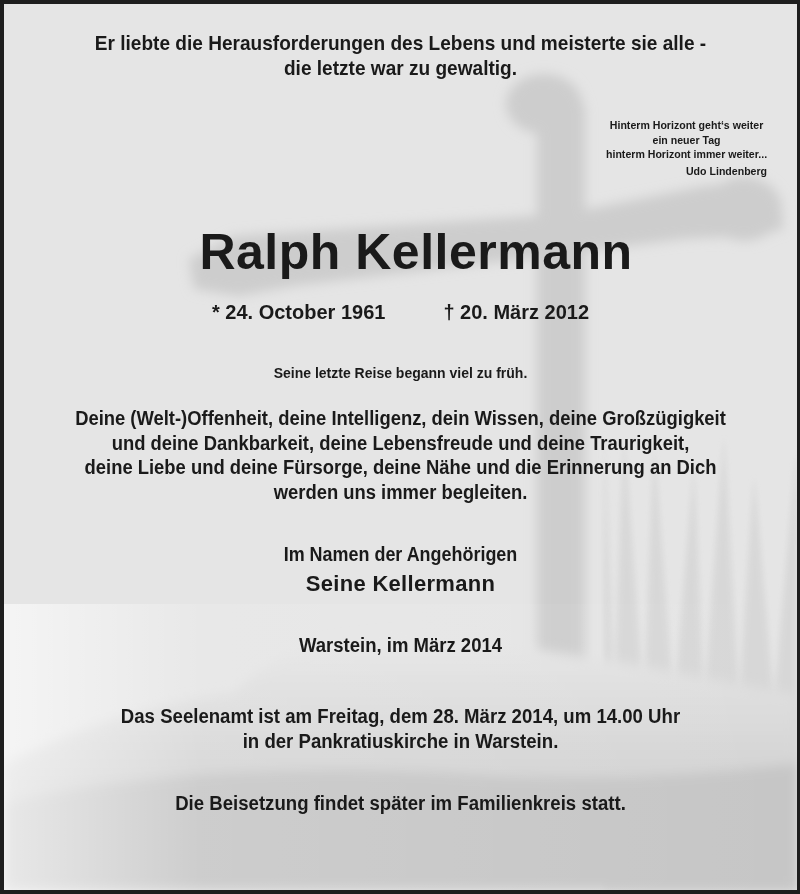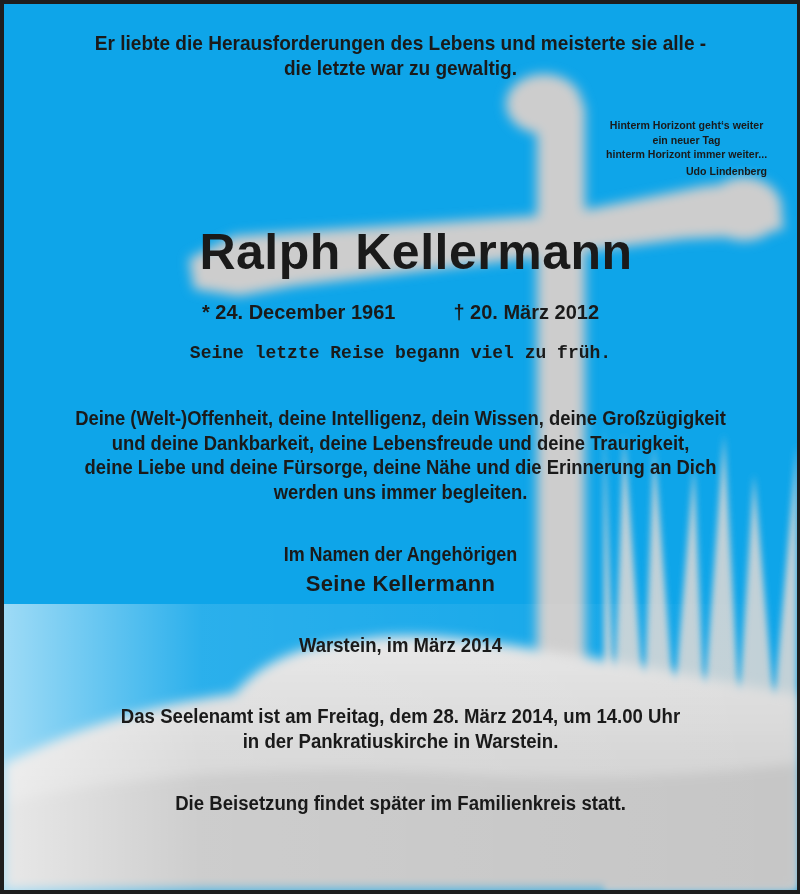--- a/index.html
+++ b/index.html
@@ -7,33 +7,33 @@
       width: 800px; height: 894px;
       background: #1e1e1e;
       position: relative;
       overflow: hidden;
       font-family: "Liberation Sans", sans-serif;
       color: #1a1a1a;
     }
     .card {
       position: absolute;
       left: 4px; top: 4px; right: 3px; bottom: 4px;
-      background: #0ea5e9;
+      background: #e5e5e5;
       overflow: hidden;
     }
     .bg { position: absolute; inset: 0; }
     .txt { position: absolute; left: 0; right: 0; text-align: center; font-weight: bold; }
     .motto { top: 26px; font-size: 20.5px; line-height: 25px; transform: scaleX(0.93); transform-origin: center; }
     .quote { position: absolute; right: 30px; top: 114px; font-size: 11.5px; line-height: 14.5px; font-weight: bold; text-align: center; transform: scaleX(0.92); transform-origin: right; }
     .quote .author { text-align: right; margin-top: 2px; }
     .name { top: 218px; font-size: 50px; line-height: 60px; letter-spacing: 0.5px; margin-left: 31px; }
     .dates { top: 295px; font-size: 20px; line-height: 26px; }
     .dates span { display: inline-block; }
     .dates .gap { width: 58px; }
-    .reise { top: 336px; font-size: 18px; line-height: 26px; font-family: Liberation Mono, monospace; }
+    .reise { top: 356px; font-size: 14px; line-height: 26px; }
     .tribute { top: 402px; font-size: 20px; line-height: 24.5px; transform: scaleX(0.92); transform-origin: center; }
     .namen { top: 537px; font-size: 19.5px; line-height: 26px; transform: scaleX(0.92); transform-origin: center; }
     .otto { top: 566px; font-size: 22px; line-height: 28px; letter-spacing: 0.3px; }
     .ort { top: 628px; font-size: 19.5px; line-height: 26px; transform: scaleX(0.95); transform-origin: center; }
     .seelenamt { top: 700px; font-size: 20px; line-height: 24.5px; transform: scaleX(0.93); transform-origin: center; }
     .beisetzung { top: 786px; font-size: 20px; line-height: 26px; transform: scaleX(0.93); transform-origin: center; }
   </style>
 </head>
 <body>
 
@@ -84,21 +84,21 @@
   <div class="quote">
     <div>Hinterm Horizont geht‘s weiter</div>
     <div>ein neuer Tag</div>
     <div>hinterm Horizont immer weiter...</div>
     <div class="author">Udo Lindenberg</div>
   </div>
 
   <div class="txt name">Ralph Kellermann</div>
 
   <div class="txt dates">
-    <span>* 24. December 1961</span><span class="gap"></span><span>† 20. März 2012</span>
+    <span>* 24. October 1961</span><span class="gap"></span><span>† 20. März 2012</span>
   </div>
 
   <div class="txt reise">Seine letzte Reise begann viel zu früh.</div>
 
   <div class="txt tribute">
     <div>Deine (Welt-)Offenheit, deine Intelligenz, dein Wissen, deine Großzügigkeit</div>
     <div>und deine Dankbarkeit, deine Lebensfreude und deine Traurigkeit,</div>
     <div>deine Liebe und deine Fürsorge, deine Nähe und die Erinnerung an Dich</div>
     <div>werden uns immer begleiten.</div>
   </div>

